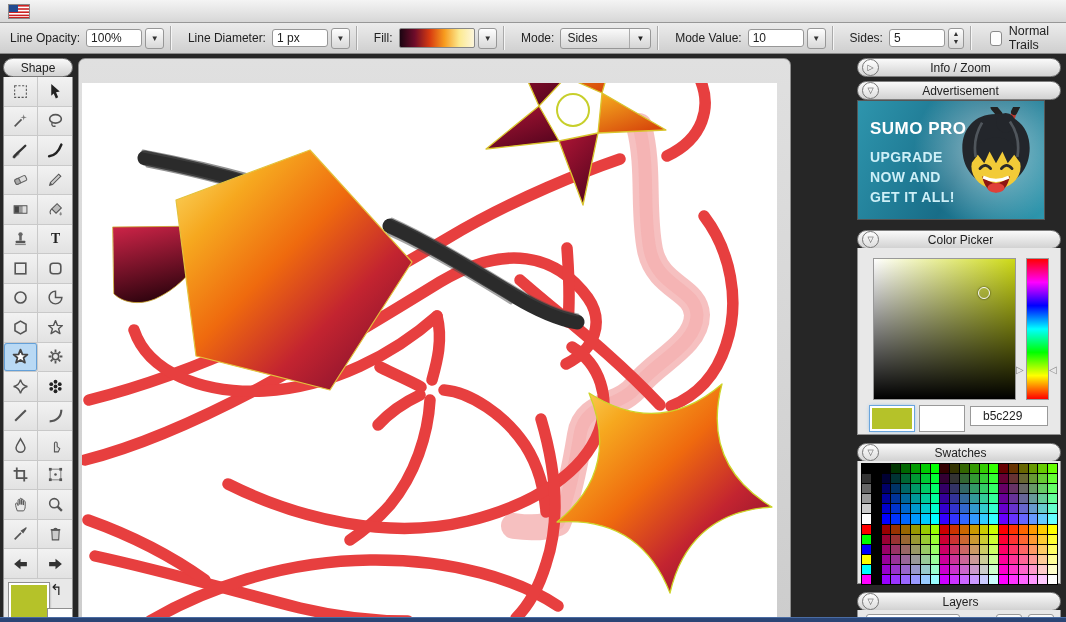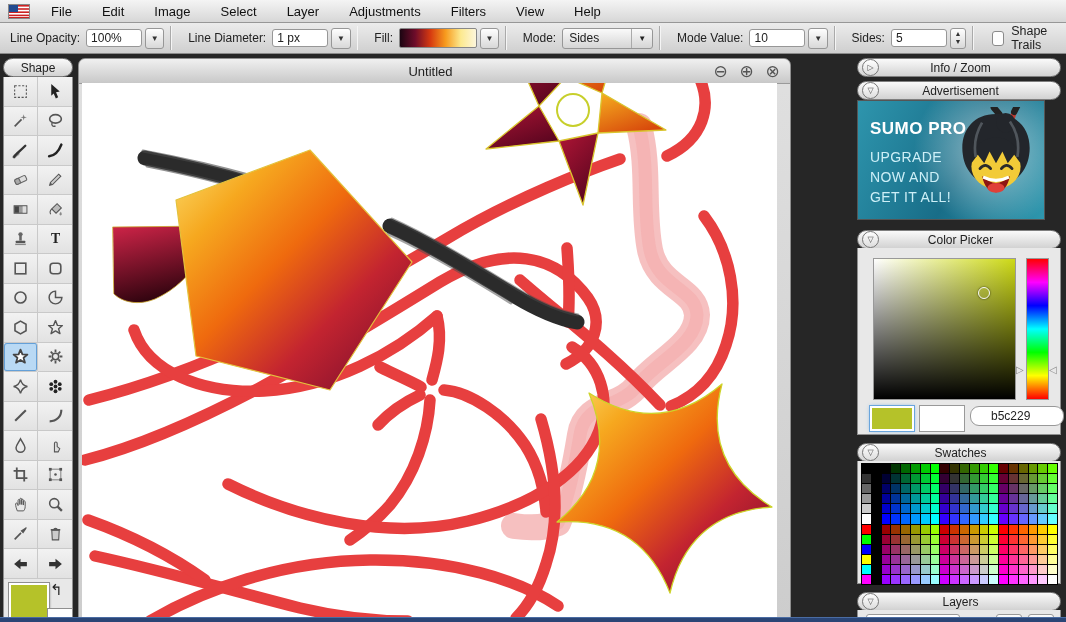--- a/index.html
+++ b/index.html
@@ -61,33 +61,33 @@
   .win-btn{width:17px;height:17px;margin-right:9px;color:#555;font-size:17px;line-height:17px;text-align:center}
   #canvas-area{position:absolute;left:3px;top:24px;width:695px;height:539px;background:#fff;overflow:hidden}
   #canvas-area svg{display:block}
 
   
   #right-col{left:857px;top:58px;width:204px;height:564px;z-index:20}
   .rp-head{position:absolute;left:0;width:204px}
   #ad-body{position:absolute;left:0;top:42px;width:188px;height:120px;border:1px solid #555;box-sizing:border-box;
            background:radial-gradient(circle at 72% 42%,rgba(255,255,255,.55),rgba(255,255,255,0) 52%),linear-gradient(115deg,#2e95ad,#186d88 55%,#2e97ae);overflow:hidden}
   #ad-headline{position:absolute;left:12px;top:18px;font-size:17px;font-weight:bold;color:#fff;letter-spacing:.5px}
-  .ad-line{position:absolute;left:12px;font-size:14px;font-weight:normal;color:#cdeff7;letter-spacing:.4px}
+  .ad-line{position:absolute;left:12px;font-size:14px;font-weight:bold;color:#cdeff7;letter-spacing:.4px}
   #sumo-mascot{position:absolute;right:2px;top:6px}
 
   #cp-body{position:absolute;left:0;top:190px;width:204px;height:187px}
   #sat-square{position:absolute;left:15px;top:10px;width:141px;height:140px;border:1px solid #999;
               background:linear-gradient(to top,#000,rgba(0,0,0,0)),linear-gradient(to right,#fff,#cdd916)}
   #sat-marker{position:absolute;left:104px;top:28px;width:10px;height:10px;border:1.5px solid #f8f8f8;border-radius:50%;box-shadow:0 0 2px rgba(0,0,0,.8)}
   #hue-bar{position:absolute;left:168px;top:10px;width:21px;height:140px;border:1px solid #999}
   .hue-arrow{position:absolute;font-size:10px;color:#8a8a8a;line-height:10px}
   #cp-primary{position:absolute;left:12px;top:158px;width:40px;height:21px;background:#b5c229;border:2px solid #fff;outline:1px solid #6aa5dc;box-shadow:0 0 4px #7fb4e6}
   #cp-secondary{position:absolute;left:62px;top:158px;width:40px;height:21px;background:#fff;border:2px solid #fff;outline:1px solid #999}
-  #hex-input{position:absolute;left:112px;top:158px;width:52px;height:18px;border:1px solid #999;border-radius:9px;
-             font-size:12px;font-family:"Liberation Sans",sans-serif;padding:0 20px;color:#222}
+  #hex-input{position:absolute;left:112px;top:158px;width:52px;height:18px;border:1px solid #999;border-radius:0;
+             font-size:12px;font-family:"Liberation Sans",sans-serif;padding:0 12px;color:#222}
 
   #sw-body{position:absolute;left:0;top:403px;width:204px;height:123px}
   #swatch-grid{position:absolute;left:3px;top:2px;background:#000;padding:1px;display:grid;
                grid-template-columns:repeat(20,8.8px);grid-auto-rows:9.1px;gap:1px}
   .sw{width:8.8px;height:9.1px}
 
   #ly-body{position:absolute;left:0;top:552px;width:204px;height:12px;overflow:hidden}
   #ly-dropdown{position:absolute;left:8px;top:4px;width:92px;height:16px;background:#fff;border:1px solid #999;border-radius:3px}
   .ly-btn{position:absolute;top:4px;width:24px;height:16px;background:linear-gradient(#fdfdfd,#d8d8d8);border:1px solid #999;border-radius:3px}
 
@@ -101,31 +101,20 @@
     <rect width="20" height="13" fill="#fff"></rect>
     <g fill="#c22">
       <rect y="0" width="20" height="1.6"></rect>
         <rect y="3.2" width="20" height="1.6"></rect>
       <rect y="6.4" width="20" height="1.6"></rect>
         <rect y="9.6" width="20" height="1.6"></rect>
         <rect y="12" width="20" height="1"></rect>
     </g>
     <rect width="9" height="7" fill="#224a8f"></rect>
   </svg>
-  <div id="menu-items" style="display:flex">
-      <div class="menu-item">File</div>
-      <div class="menu-item">Edit</div>
-      <div class="menu-item">Image</div>
-      <div class="menu-item">Select</div>
-      <div class="menu-item">Layer</div>
-      <div class="menu-item">Adjustments</div>
-      <div class="menu-item">Filters</div>
-      <div class="menu-item">View</div>
-      <div class="menu-item">Help</div>
-    </div>
 </div>
 
 <div id="toolbar" class="abs">
   <span class="tb-label">Line Opacity:</span>
   <input class="tb-input" value="100%" style="">
   <div class="tb-btn">
       <span>▼</span>
     </div>
   <div class="tb-sep"></div>
   <span class="tb-label">Line Diameter:</span>
@@ -153,21 +142,21 @@
     </div>
   <div class="tb-sep"></div>
   <span class="tb-label">Sides:</span>
   <input class="tb-input" value="5" style="">
   <div id="stepper">
     <span>▲</span>
     <span>▼</span>
   </div>
   <div class="tb-sep"></div>
   <div id="shape-trails-box"></div>
-  <span style="font-size:12.5px">Shape Trails</span>
+  <span style="font-size:12.5px">Normal Trails</span>
 </div>
 
 <div id="tools-panel" class="abs">
   <div id="tools-head" class="phead">
     <span class="ptitle" style="margin:0">Shape</span>
   </div>
   <div id="tools-body" class="pbody">
     <div id="tool-grid">
         <div class="tool-cell">
           <svg width="17" height="17" viewBox="0 0 16 16">
@@ -370,26 +359,20 @@
           </svg>
         </div>
       </div>
     <div id="fg-swatch" class="abs" style="background: rgb(181, 194, 41);"></div>
     <div id="swap-arrow" class="abs">↰</div>
     <div id="bg-swatch" class="abs" style="background: rgb(255, 255, 255);"></div>
   </div>
 </div>
 
 <div id="canvas-window" class="abs">
-  <div id="canvas-titlebar">
-    <span id="canvas-title">Untitled</span>
-    <span class="win-btn">⊖</span>
-    <span class="win-btn">⊕</span>
-    <span class="win-btn">⊗</span>
-  </div>
   <div id="canvas-area">
     <svg id="art" width="695" height="539" viewBox="82 83 695 539">
       <defs>
         <linearGradient id="g-warm" x1="0" y1="0" x2="1" y2="1">
           <stop offset="0" stop-color="#fbe070"></stop>
             <stop offset=".22" stop-color="#f6a81f"></stop>
           <stop offset=".45" stop-color="#ef6a0e"></stop>
             <stop offset=".68" stop-color="#c32430"></stop>
           <stop offset="1" stop-color="#6e0a2d"></stop>
         </linearGradient>

